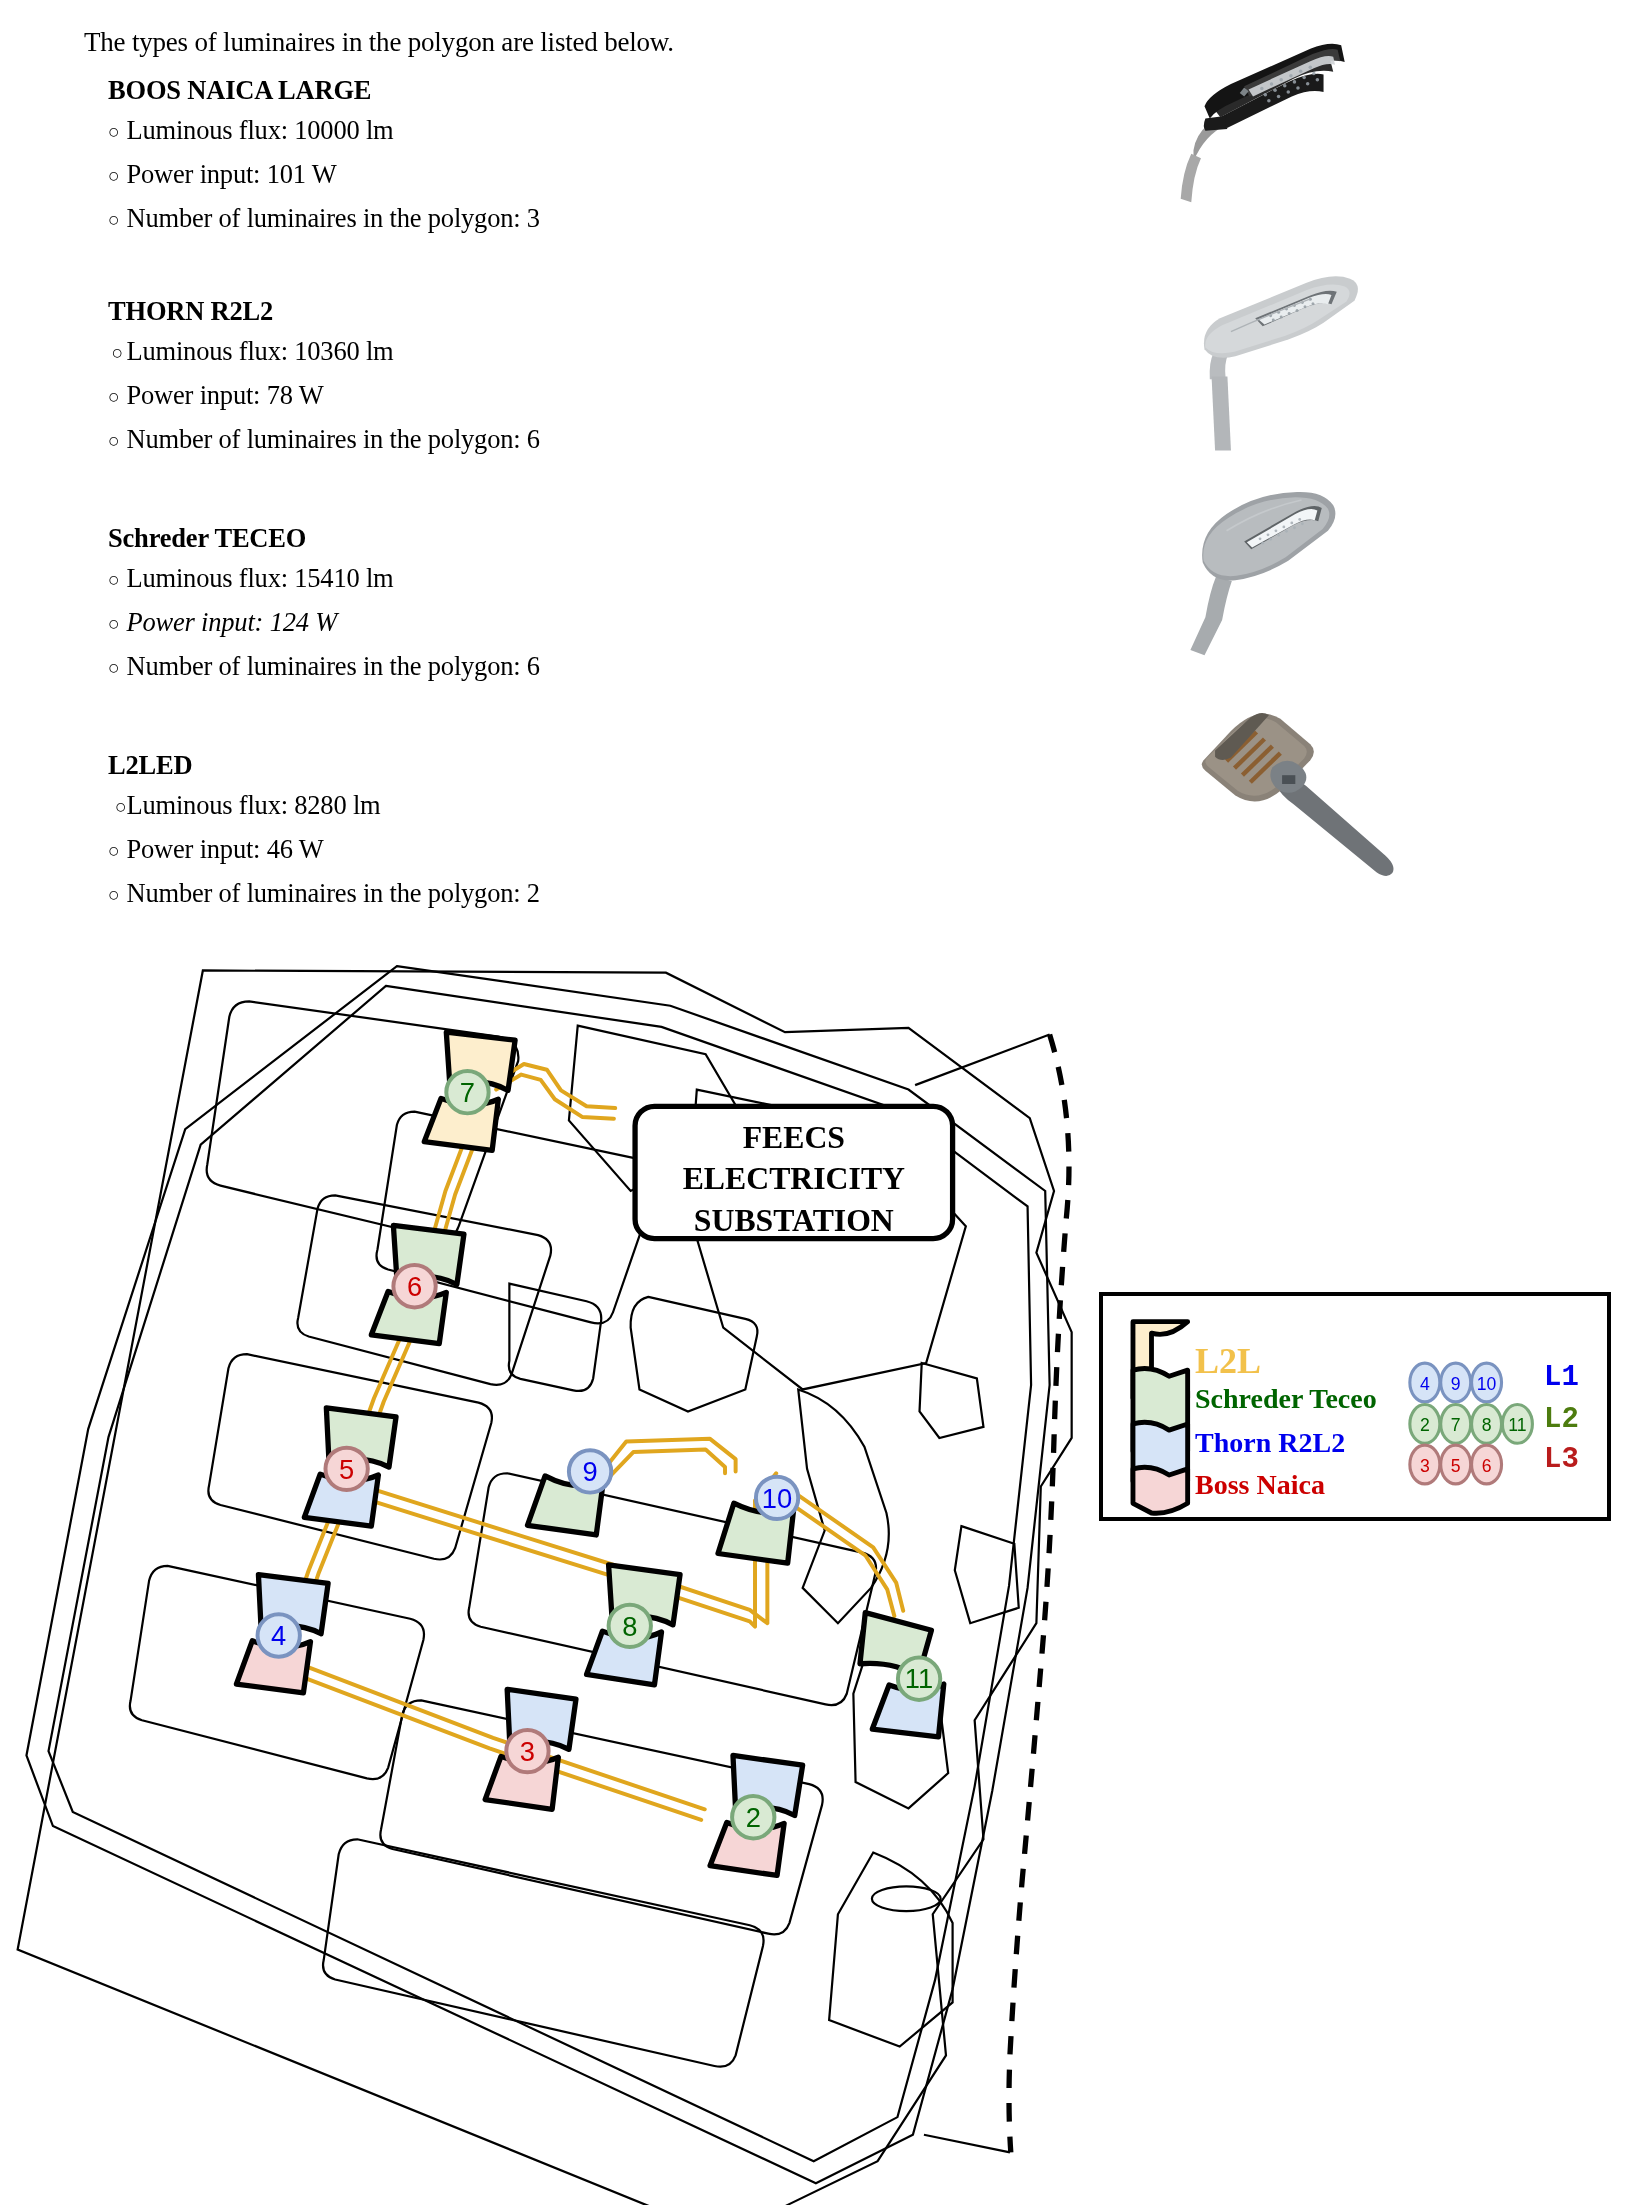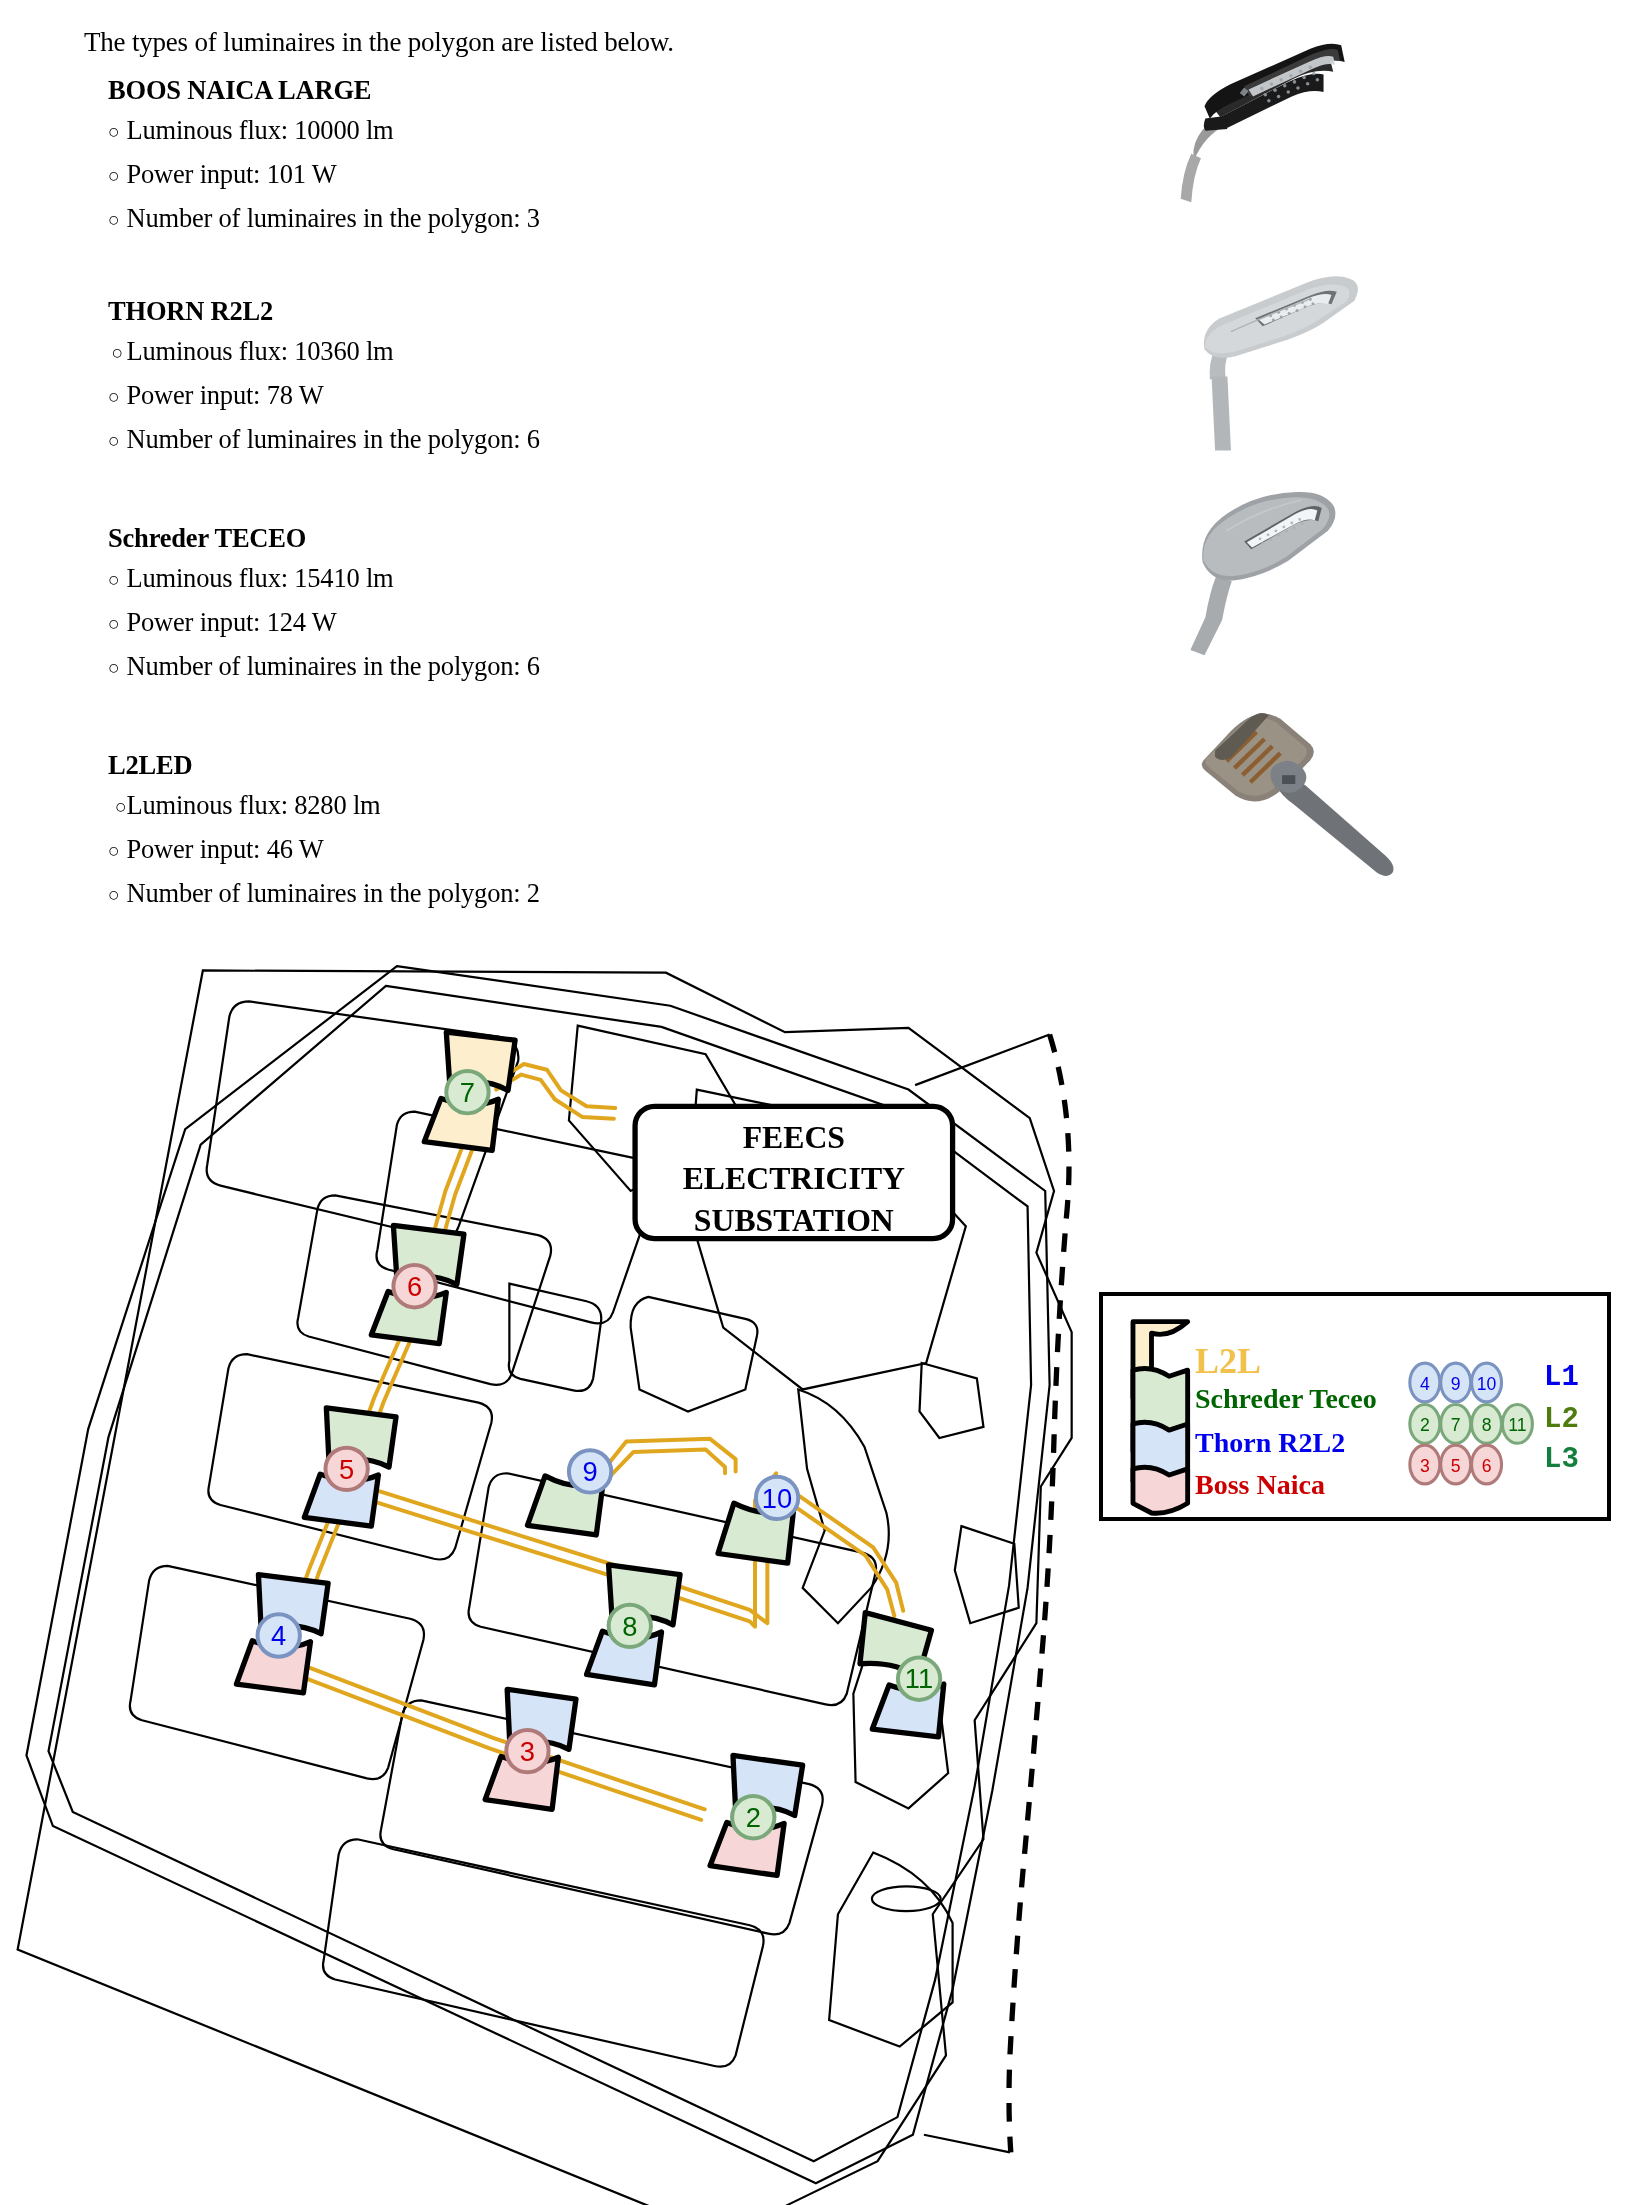--- a/index.html
+++ b/index.html
@@ -47,21 +47,21 @@
   <div class="block" style="top:296px;">
     <div class="title">THORN R2L2</div>
     <div class="bullet" style="top:40px;text-align:center;"><span class="marker">○</span><span>Luminous flux: 10360 lm</span></div>
     <div class="bullet" style="top:84px;"><span class="marker">○</span><span>Power input: 78 W</span></div>
     <div class="bullet" style="top:128px;"><span class="marker">○</span><span>Number of luminaires in the polygon: 6</span></div>
   </div>
 
   <div class="block" style="top:523px;">
     <div class="title">Schreder TECEO</div>
     <div class="bullet" style="top:40px;"><span class="marker">○</span><span>Luminous flux: 15410 lm</span></div>
-    <div class="bullet" style="top:84px;"><span class="marker">○</span><span>Power input: 124 W</span></div>
+    <div class="bullet" style="top:84px;font-style:italic;"><span class="marker">○</span><span>Power input: 124 W</span></div>
     <div class="bullet" style="top:128px;"><span class="marker">○</span><span>Number of luminaires in the polygon: 6</span></div>
   </div>
 
   <div class="block" style="top:750px;">
     <div class="title">L2LED</div>
     <div class="bullet" style="top:40px;text-align:right;"><span class="marker">○</span><span>Luminous flux: 8280 lm</span></div>
     <div class="bullet" style="top:84px;"><span class="marker">○</span><span>Power input: 46 W</span></div>
     <div class="bullet" style="top:128px;"><span class="marker">○</span><span>Number of luminaires in the polygon: 2</span></div>
   </div>
 </div>
@@ -381,15 +381,15 @@
     </g>
   </svg>
 
   <div class="lg-label" style="left:92px;top:44px;font-size:36px;color:#f2c14b;">L2L</div>
   <div class="lg-label" style="left:92px;top:87px;font-size:28px;color:#006400;">Schreder Teceo</div>
   <div class="lg-label" style="left:92px;top:131px;font-size:28px;color:#0000ee;">Thorn R2L2</div>
   <div class="lg-label" style="left:92px;top:173px;font-size:28px;color:#cc0000;">Boss Naica</div>
 
   <div class="lg-phase" style="left:441px;top:65px;color:#0000ee;">L1</div>
   <div class="lg-phase" style="left:441px;top:107px;color:#4d7c0f;text-align:center;">L2</div>
-  <div class="lg-phase" style="left:441px;top:147px;color:#15803d;">L3</div>
+  <div class="lg-phase" style="left:441px;top:147px;color:#b91c1c;">L3</div>
 </div>
 
 
 </body></html>

